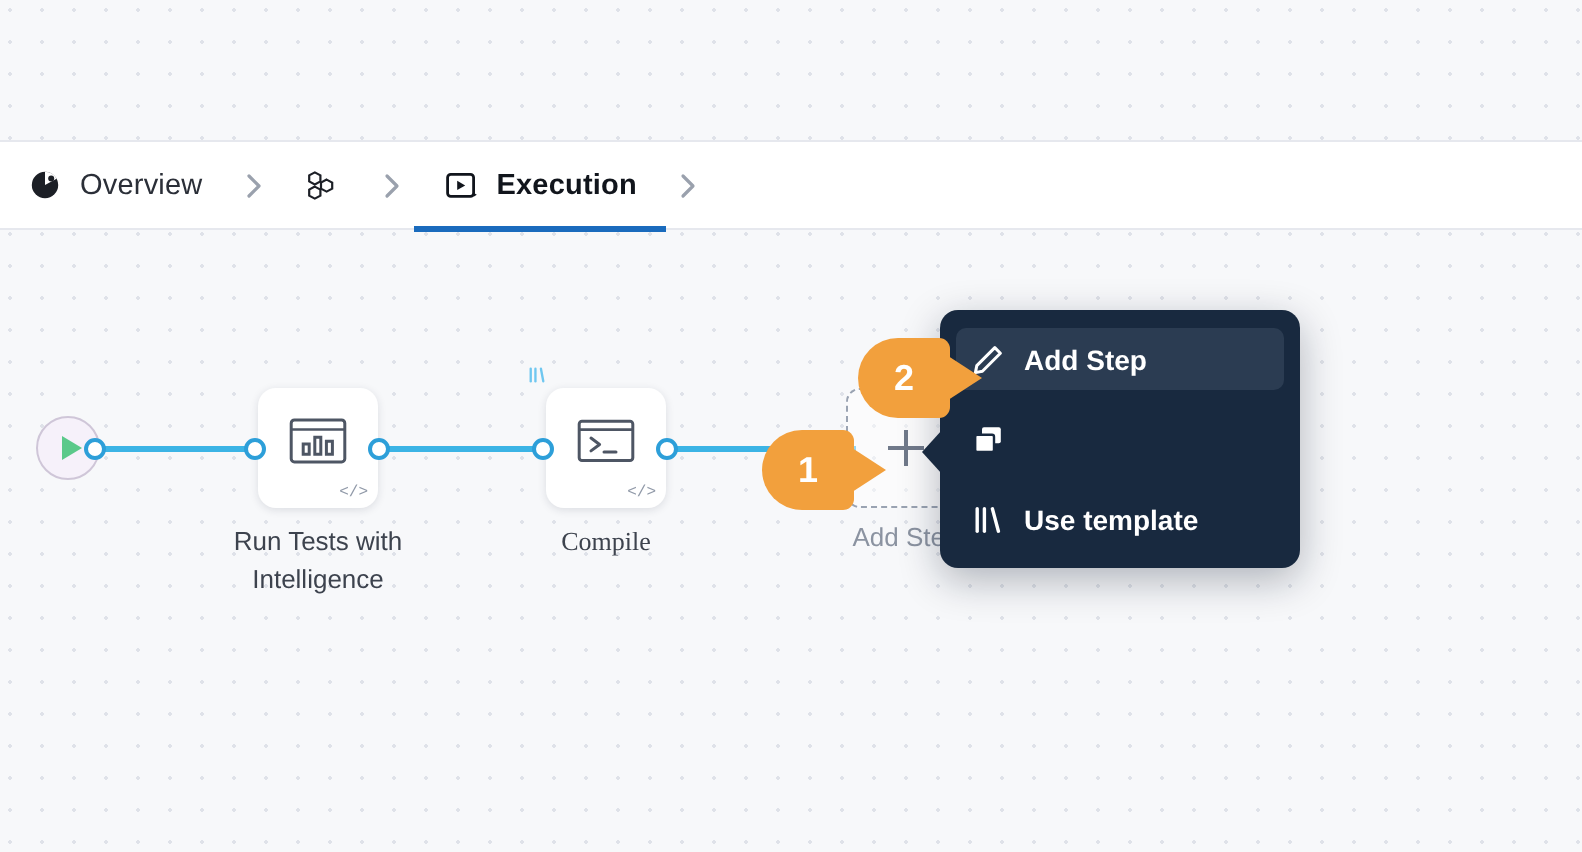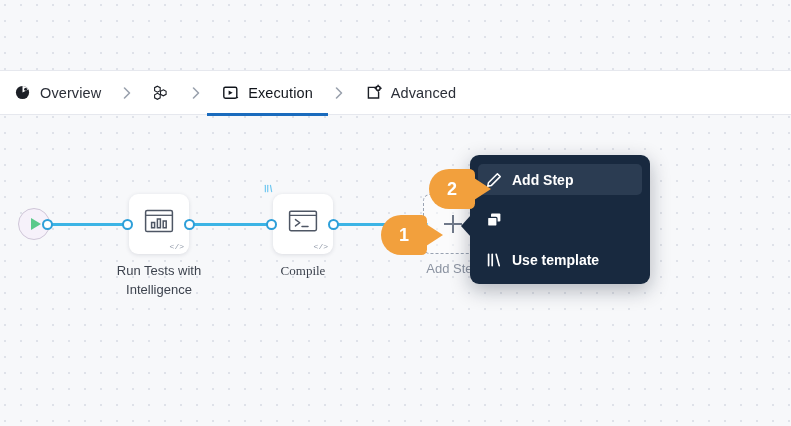--- a/index.html
+++ b/index.html
@@ -42,21 +42,21 @@
     padding: 0 4px;
     cursor: pointer;
     position: relative;
   }
   .tab .tab-label {
     font-size: 14.5px;
     color: #2b2f38;
     letter-spacing: .1px;
     white-space: nowrap;
   }
-  .tab.active .tab-label { font-weight: normal; color: #11151c; }
+  .tab.active .tab-label { font-weight: bold; color: #11151c; }
   .tab.active::after {
     content: "";
     position: absolute;
     left: -11px; right: -11px; bottom: -1px;
     height: 3px;
     background: #1a6bbd;
   }
   .tab-icon { width: 17px; height: 17px; display: block; flex: 0 0 auto; }
   .chev {
     width: 44px;
@@ -282,30 +282,20 @@
       </span>
       <span class="tab-label">Execution</span>
     </div>
 
     <div class="chev">
       <svg viewBox="0 0 14 14" width="14" height="14">
           <path d="M4.5 2 L9.5 7 L4.5 12" fill="none" stroke="#9aa1ad" stroke-width="1.6" stroke-linecap="round" stroke-linejoin="round"></path>
         </svg>
     </div>
 
-    <div class="tab">
-      <span class="tab-icon">
-        <svg viewBox="0 0 18 18" width="18" height="18" fill="none" stroke="#1c1f26" stroke-width="1.4" stroke-linecap="round">
-          <path d="M11.5 3.4 H3.4 V14 H13.6 V8.2"></path>
-          <circle cx="13.1" cy="4.3" r="2.1"></circle>
-          <path d="M13.1 1.3 v1 M13.1 6.3 v1 M10.1 4.3 h1 M15.1 4.3 h1"></path>
-        </svg>
-      </span>
-      <span class="tab-label">Advanced</span>
-    </div>
   </div>
 
   <div id="pipeline">
 
     <div class="edge" style="left:45px;  width:90px;"></div>
     <div class="edge" style="left:186px; width:86px;"></div>
     <div class="edge" style="left:328px; width:100px;"></div>
 
     <div class="startnode">
       <span class="play-tri"></span>

